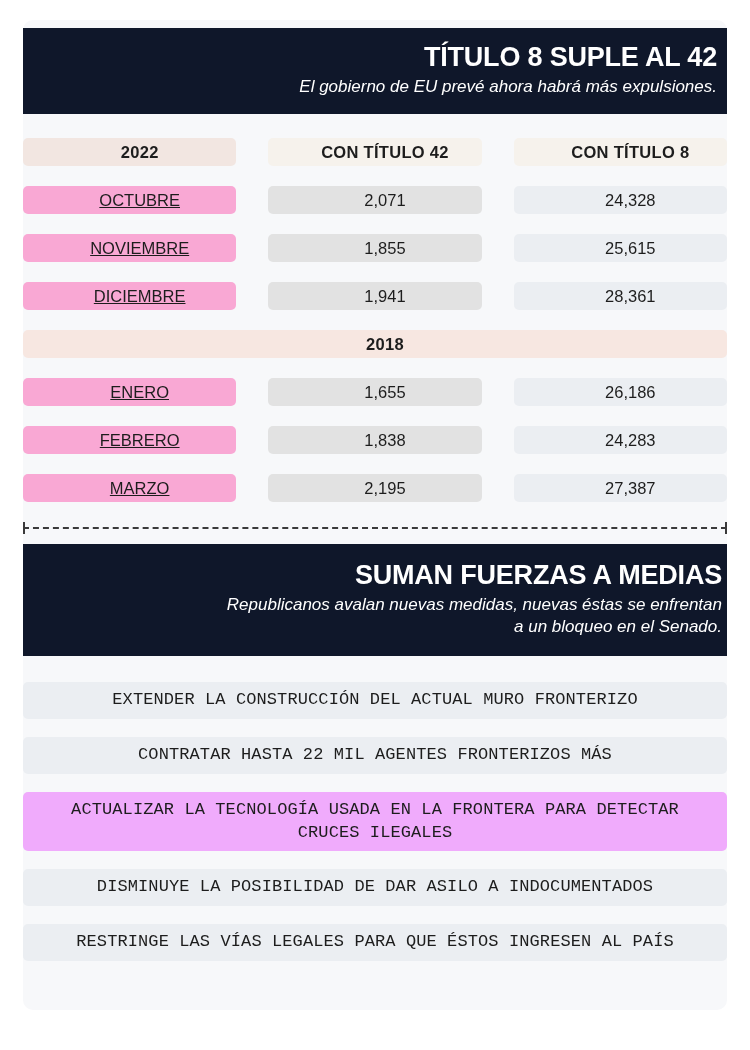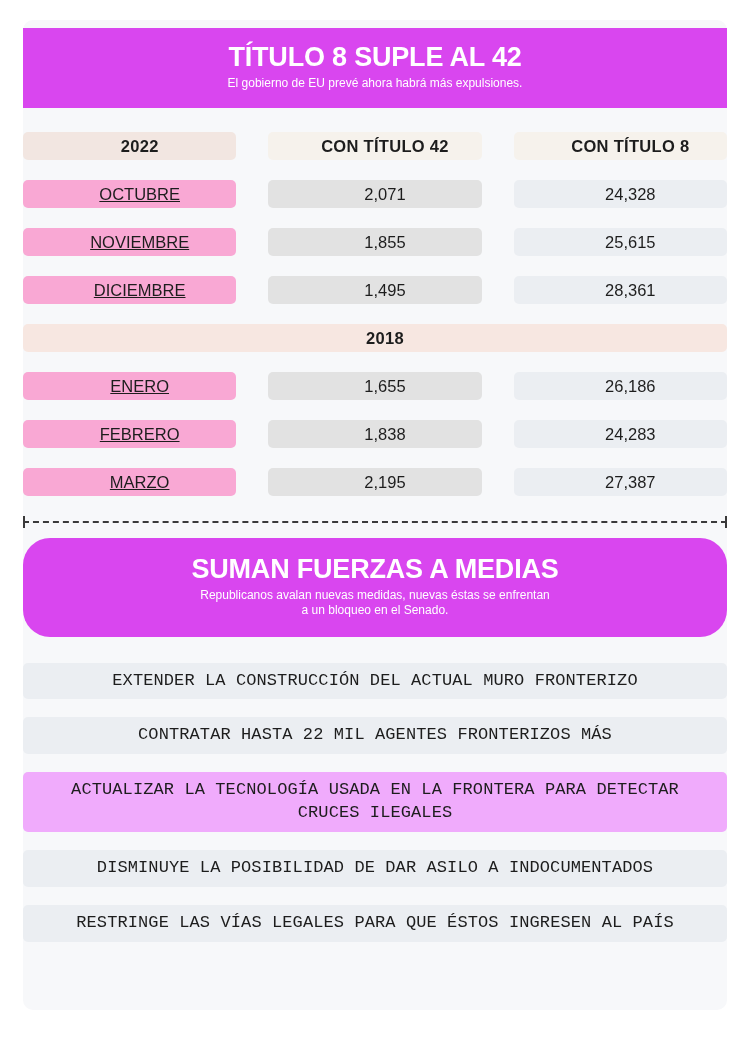--- a/index.html
+++ b/index.html
@@ -35,41 +35,42 @@
   .content {
     position: absolute;
     left: 0;
     top: 0;
     width: 750px;
   }
 
   
   .banner {
     margin: 0 23px;
-    background: #d946ef;
+    background: #0f172a;
     color: #ffffff;
-    text-align: center;
+    text-align: right;
     box-sizing: border-box;
   }
   .banner-1 { margin-top: 28px; padding: 14px 10px 16px; }
-  .banner-2 { margin-top: 0; padding: 16px 18px 18px; border-radius: 27px; }
+  .banner-2 { margin-top: 0; padding: 16px 5px 18px; }
 
   .banner-title {
     font-size: 27px;
     font-weight: bold;
     letter-spacing: -0.2px;
     line-height: 1.12;
     margin: 0 0 4px 0;
     font-stretch: condensed;
   }
   .banner-sub {
-    font-size: 12px;
+    font-size: 17px;
     font-weight: normal;
     line-height: 1.28;
     margin: 0;
+    font-style: italic;
   }
 
   
   .table {
     margin: 0 23px;
     padding-top: 24px;
   }
   .row {
     display: flex;
     gap: 32px;
@@ -171,21 +172,21 @@
       </div>
 
       <div class="row">
         <div class="cell month">NOVIEMBRE</div>
         <div class="cell v42">1,855</div>
         <div class="cell v8">25,615</div>
       </div>
 
       <div class="row">
         <div class="cell month">DICIEMBRE</div>
-        <div class="cell v42">1,495</div>
+        <div class="cell v42">1,941</div>
         <div class="cell v8">28,361</div>
       </div>
 
       <div class="row year-span">
         <div class="cell">2018</div>
       </div>
 
       <div class="row">
         <div class="cell month">ENERO</div>
         <div class="cell v42">1,655</div>

